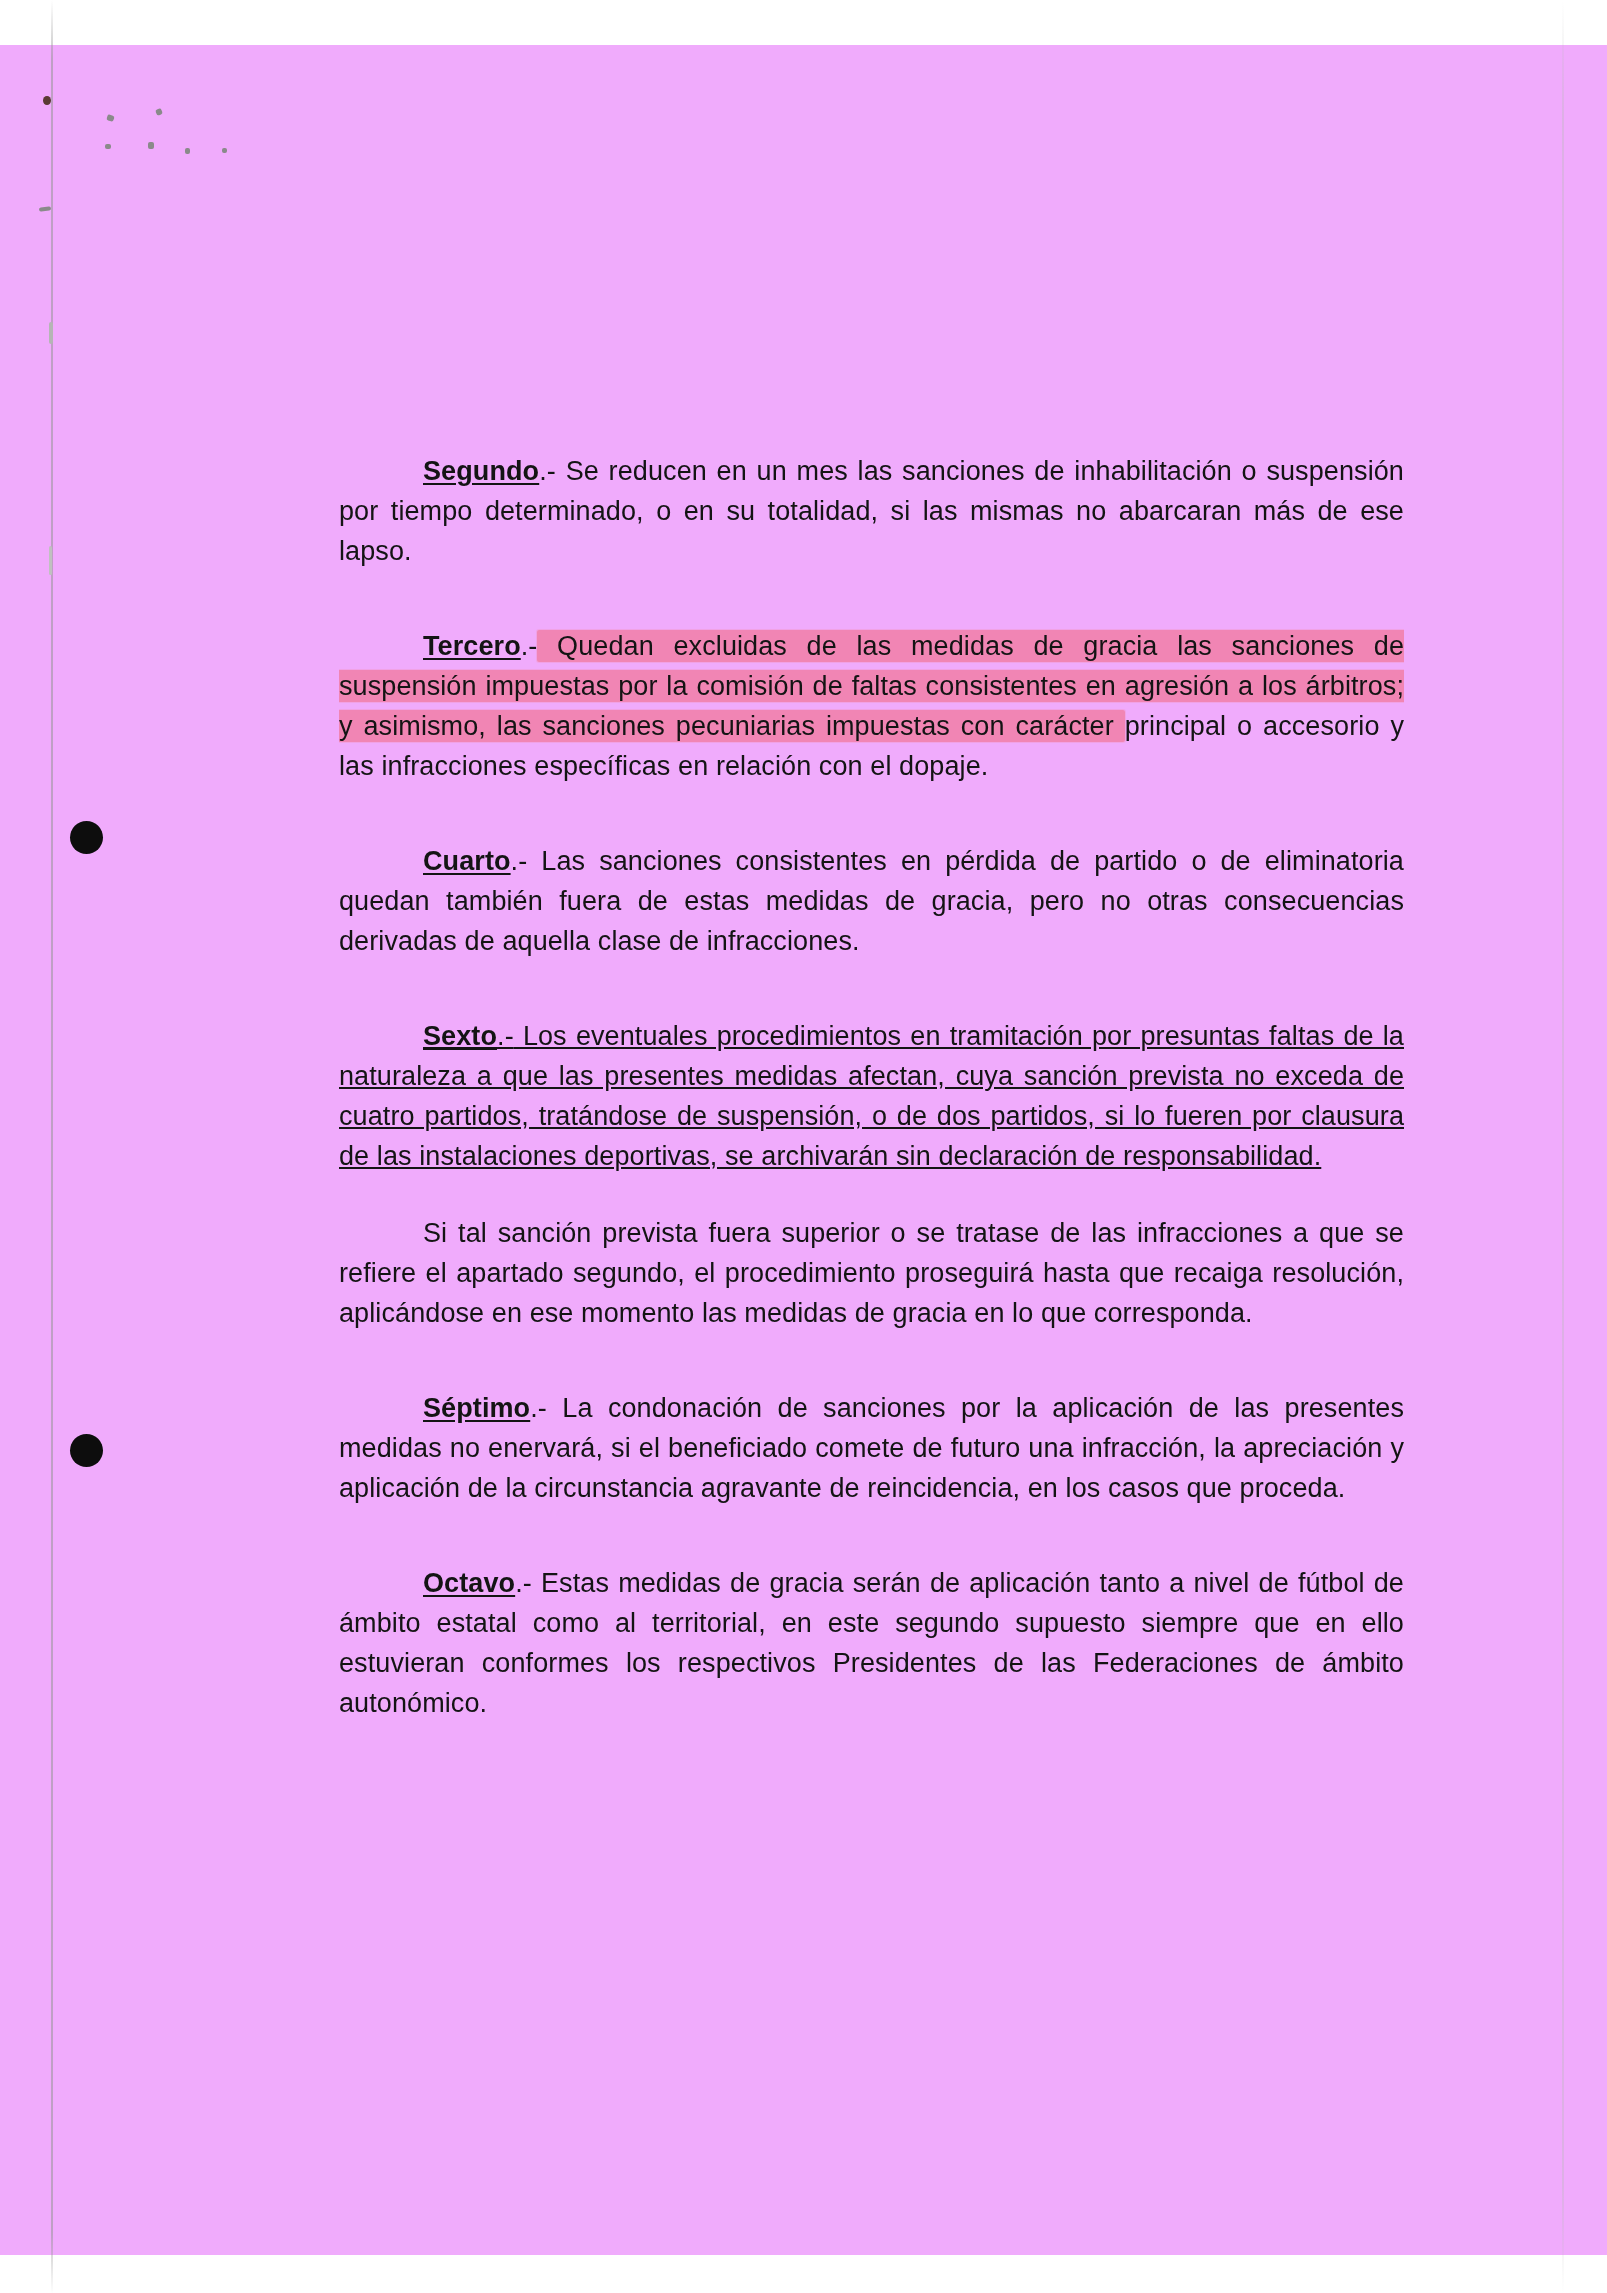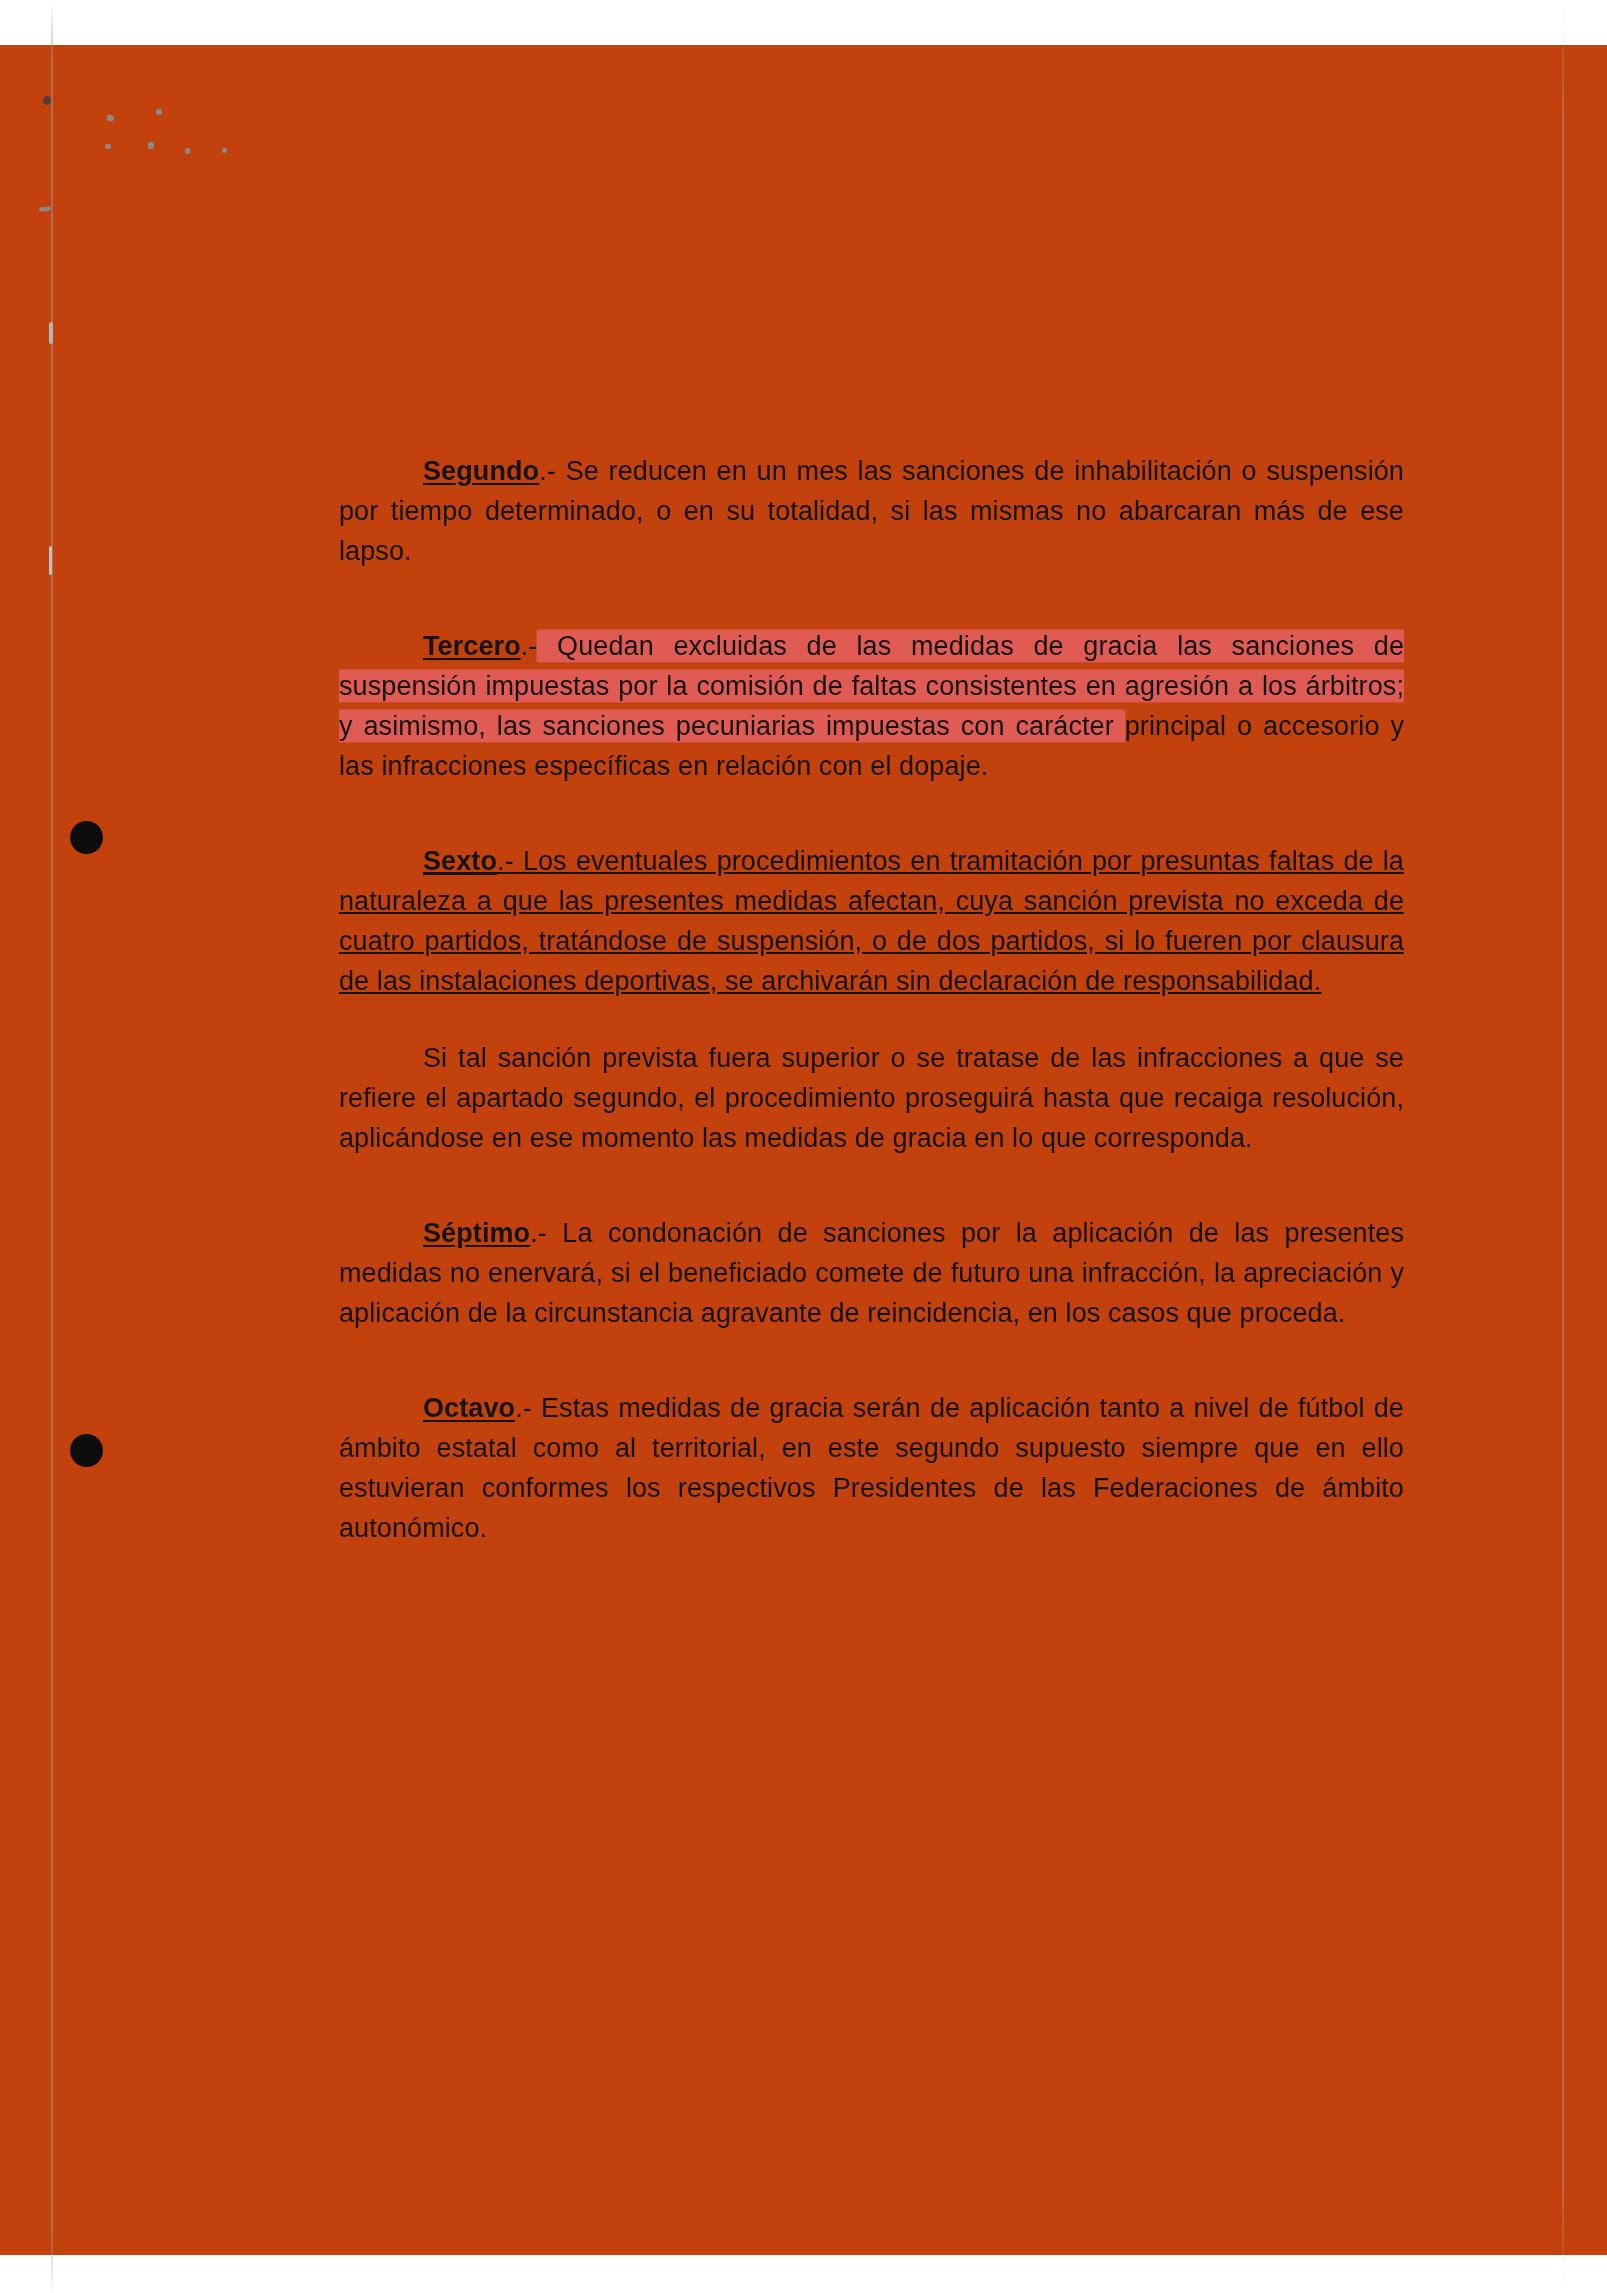--- a/index.html
+++ b/index.html
@@ -13,21 +13,21 @@
     position: relative;
     font-family: "Liberation Sans", sans-serif;
     color: #1a1a1a;
     overflow: hidden;
   }
 
   
   .page-scan {
     position: absolute;
     inset: 0;
-    background: #c2410c;
+    background: #f0abfc;
   }
   .page-edge-left {
     position: absolute;
     left: 51px;
     top: 0;
     width: 2px;
     height: 2294px;
     background: linear-gradient(to bottom,
       rgba(180,180,180,0) 0px,
       rgba(150,150,150,0.55) 59px,
@@ -150,20 +150,23 @@
   <div class="doc">
 
     <p class="para gap-lg">
       <span class="indent"></span><span class="lead">Segundo</span><span class="sep">.-</span><span> Se reducen en un mes las sanciones de inhabilitación o suspensión por tiempo determinado, o en su totalidad, si las mismas no abarcaran más de ese lapso.</span>
     </p>
 
     <p class="para gap-lg">
       <span class="indent"></span><span class="lead">Tercero</span><span class="sep">.-</span><span class="hl hl-strong"> Quedan excluidas de las medidas de gracia las sanciones de suspensión impuestas por la comisión de faltas consistentes en agresión a los árbitros; y asimismo, las sanciones pecuniarias impuestas con carácter </span><span>principal o accesorio y las infracciones específicas en relación con el dopaje.</span>
     </p>
 
+    <p class="para gap-lg">
+      <span class="indent"></span><span class="lead">Cuarto</span><span class="sep">.-</span><span> Las sanciones consistentes en pérdida de partido o de eliminatoria quedan también fuera de estas medidas de gracia, pero no otras consecuencias derivadas de aquella clase de infracciones.</span>
+    </p>
 
 
     <p class="para gap-sm">
       <span class="indent"></span><span class="lead">Sexto</span><span class="sep">.-</span><span> Los eventuales procedimientos en tramitación por presuntas faltas de la naturaleza a que las presentes medidas afectan, cuya sanción prevista no exceda de cuatro partidos, tratándose de suspensión, o de dos partidos, si lo fueren por clausura de las instalaciones deportivas, se archivarán sin declaración de responsabilidad.</span>
     </p>
 
     <p class="para gap-lg">
       <span class="indent"></span><span>Si tal sanción prevista fuera superior o se tratase de las infracciones a que se refiere el apartado segundo, el procedimiento proseguirá hasta que recaiga resolución, aplicándose en ese momento las medidas de gracia en lo que corresponda.</span>
     </p>
 

